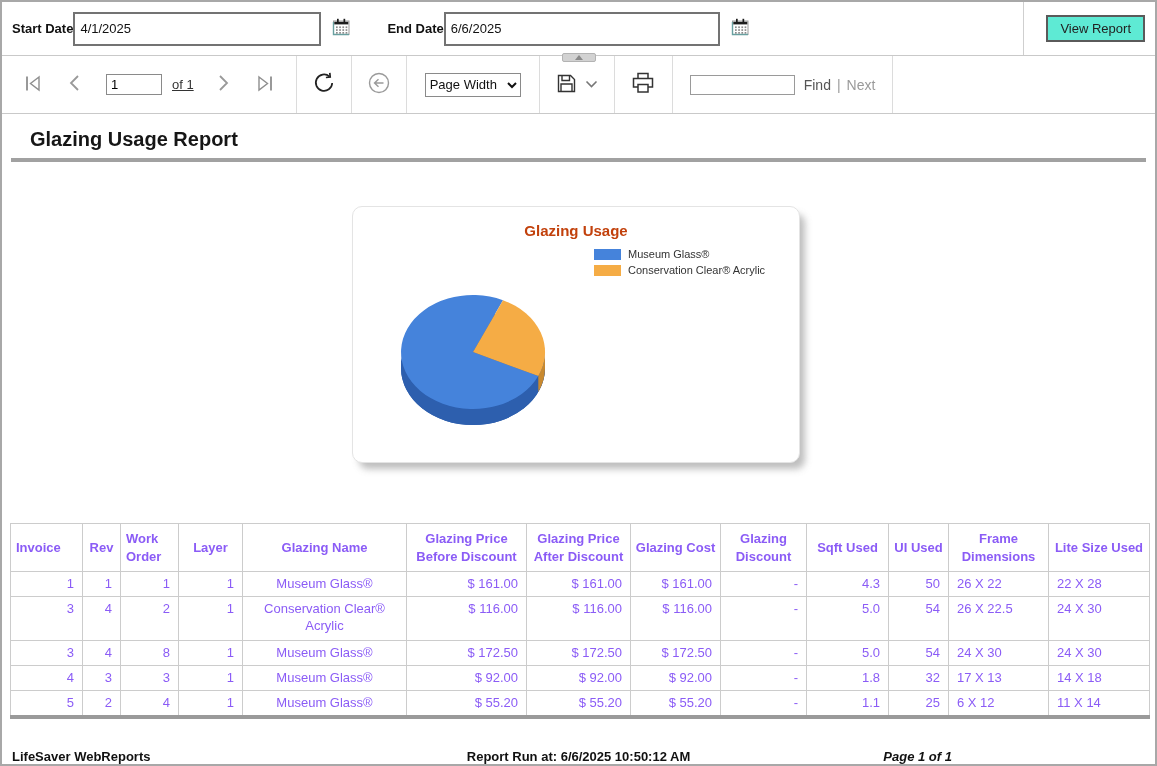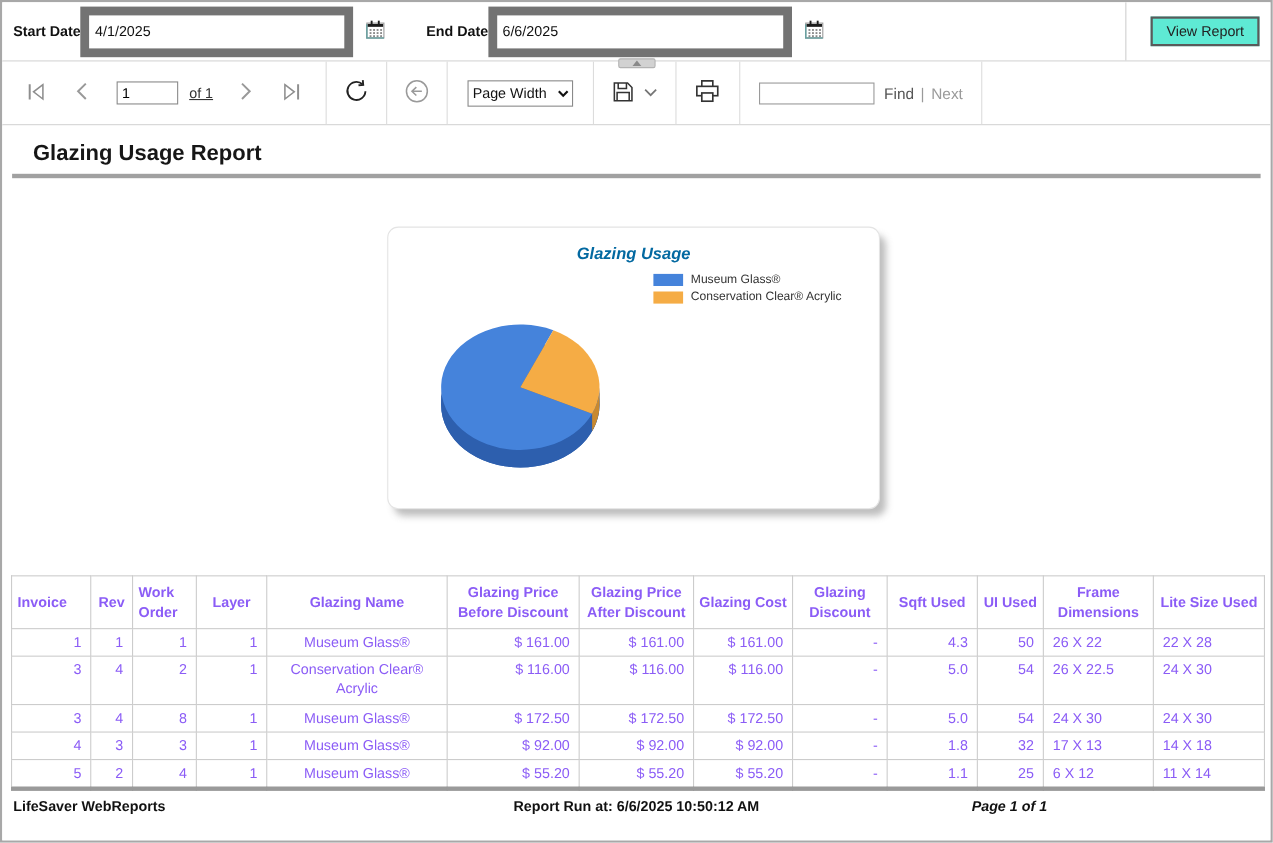--- a/index.html
+++ b/index.html
@@ -3,21 +3,21 @@
 <meta charset="utf-8">
 <style>
   * { box-sizing: border-box; margin: 0; padding: 0; }
   html,body { width:1157px; height:766px; background:#fff; font-family:"Liberation Sans", sans-serif; }
   .page { position:absolute; inset:0; border:2px solid #a8a8a8; background:#fff; overflow:hidden; }
 
   
   .param-bar { position:absolute; top:0; left:0; right:0; height:54px; background:#fff;
                border-bottom:1px solid #c9c9c9; display:flex; align-items:center; }
   .param-label { font-size:13px; font-weight:bold; color:#111; margin-left:10px; }
-  .date-input { width:248px; height:22px; border:8px solid #737373; font-size:13px; padding:15px 5px;
+  .date-input { width:248px; height:22px; border:2px solid #737373; font-size:13px; padding:15px 5px;
                 font-family:"Liberation Sans",sans-serif; color:#111; }
   .cal-btn { background:none; border:none; margin-left:11px; cursor:pointer; display:flex; align-items:center; }
   .end-label { margin-left:36px; }
   .param-right { margin-left:auto; display:flex; align-items:center; align-self:stretch; }
   .vdiv { width:1px; background:#cfcfcf; height:100%; }
   .view-report-btn { margin:0 10px 0 22px; padding:4px 12px; font-size:13px; color:#222;
                      background:#5eead4; border:2px solid #5a5a5a; cursor:pointer;
                      font-family:"Liberation Sans",sans-serif; }
 
   
@@ -55,21 +55,21 @@
   
   .report-area { position:absolute; top:112px; left:0; right:0; bottom:0; background:#fff; }
   .report-title { font-size:20px; font-weight:bold; color:#161616; margin:14px 0 0 28px;
                   font-family:"Liberation Sans",sans-serif; }
   .title-rule { height:4px; background:#a1a1a1; margin:7px 9px 0 9px; }
 
   
   .chart-card { position:absolute; left:350px; top:92px; width:448px; height:257px; background:#fff;
                 border:1px solid #e4e4e4; border-radius:10px;
                 box-shadow:6px 7px 7px -1px rgba(110,110,110,0.45); }
-  .chart-title { text-align:center; font-size:15px; font-weight:bold; color:#0369a1; margin-top:15px;font-style:italic; }
+  .chart-title { text-align:center; font-size:15px; font-weight:bold; color:#c2410c; margin-top:15px; }
   .legend { position:absolute; left:241px; top:41px; }
   .legend-row { display:flex; align-items:center; margin-bottom:4px; }
   .swatch { width:27px; height:11px; margin-right:7px; flex:none; }
   .legend-label { font-size:11px; color:#333; white-space:nowrap; }
   .pie-svg { position:absolute; left:0; top:0; }
 
   
   .data-table { position:absolute; left:8px; top:409px; width:1140px; border-collapse:collapse;
                 table-layout:fixed; font-size:13px; color:#8b5cf6;
                 border-bottom:4px solid #9a9a9a; }
@@ -83,21 +83,21 @@
   .data-table td:nth-child(12), .data-table td:nth-child(13) { text-align:left; }
   .data-table tr.tall td { height:44px; }
   .data-table th:nth-child(1){width:72px} .data-table th:nth-child(2){width:38px}
   .data-table th:nth-child(3){width:58px} .data-table th:nth-child(4){width:64px}
   .data-table th:nth-child(5){width:164px} .data-table th:nth-child(6){width:120px}
   .data-table th:nth-child(7){width:104px} .data-table th:nth-child(8){width:90px}
   .data-table th:nth-child(9){width:86px}  .data-table th:nth-child(10){width:82px}
   .data-table th:nth-child(11){width:60px} .data-table th:nth-child(12){width:100px}
 
   
-  .report-footer { position:absolute; left:10px; right:10px; bottom:24px; display:flex; align-items:baseline;
+  .report-footer { position:absolute; left:10px; right:10px; bottom:0; display:flex; align-items:baseline;
                    font-size:13px; font-weight:bold; color:#111; }
   .rf-left { flex:1; text-align:left; }
   .rf-center { flex:none; text-align:left; }
   .rf-right { flex:1; text-align:center;font-style:italic; }
 </style>
 </head>
 <body>
 
 <div class="page">
 

